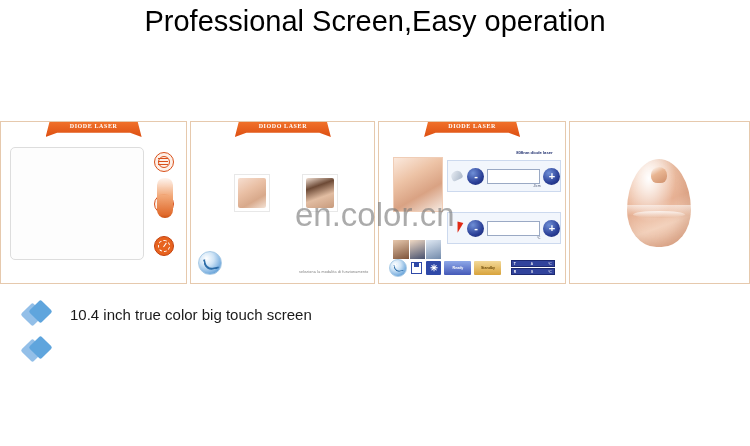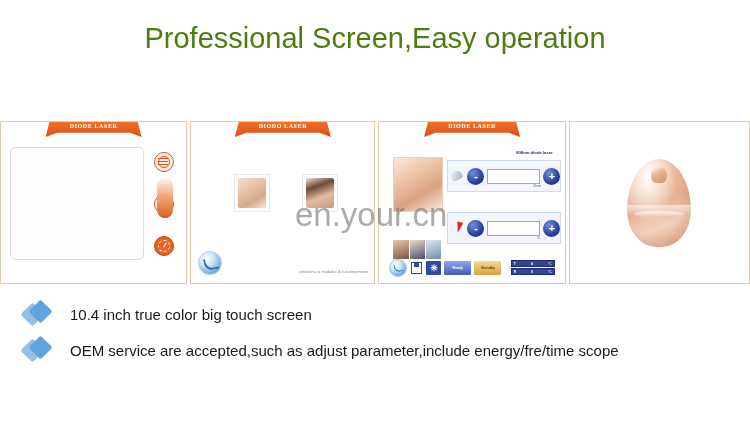--- a/index.html
+++ b/index.html
@@ -35,24 +35,24 @@
     width:38px;height:38px;border-radius:50%;
     background:#3a86cf;
     color:#ffffff;
     font-family:"DejaVu Sans", sans-serif;
     font-weight:bold;font-size:27px;
     display:flex;align-items:center;justify-content:center;
     margin-left:7px;
     line-height:1;
   }
   .subtitle{
-    margin-top:24px;
+    margin-top:7px;
     font-family:"Liberation Sans", sans-serif;
     font-size:29px;
-    color:#4d7c0f;
+    color:#000000;
     white-space:nowrap;
     line-height:1;
   }
 
   
   .strip{
     position:absolute;left:0;top:121px;width:750px;height:163px;
     display:flex;
   }
   .panel{
@@ -418,35 +418,34 @@
   </div>
 
   <div class="panel p4">
     <div class="p4-device">
       <div class="p4-band"></div>
     </div>
   </div>
 
 </div>
 
-<div class="watermark">en.your.cn</div>
+<div class="watermark">en.color.cn</div>
 
 <div class="features">
 
   <div class="feat">
     <div class="diamond">
       <span class="d-back"></span>
         <span class="d-front"></span>
     </div>
     <div class="feat-text">10.4 inch true color big touch screen</div>
   </div>
 
 
 
   <div class="feat">
     <div class="diamond">
       <span class="d-back"></span>
         <span class="d-front"></span>
     </div>
-    <div class="feat-text">OEM service are accepted,such as adjust parameter,include energy/fre/time scope</div>
   </div>
 
 </div>
 
 </body></html>

